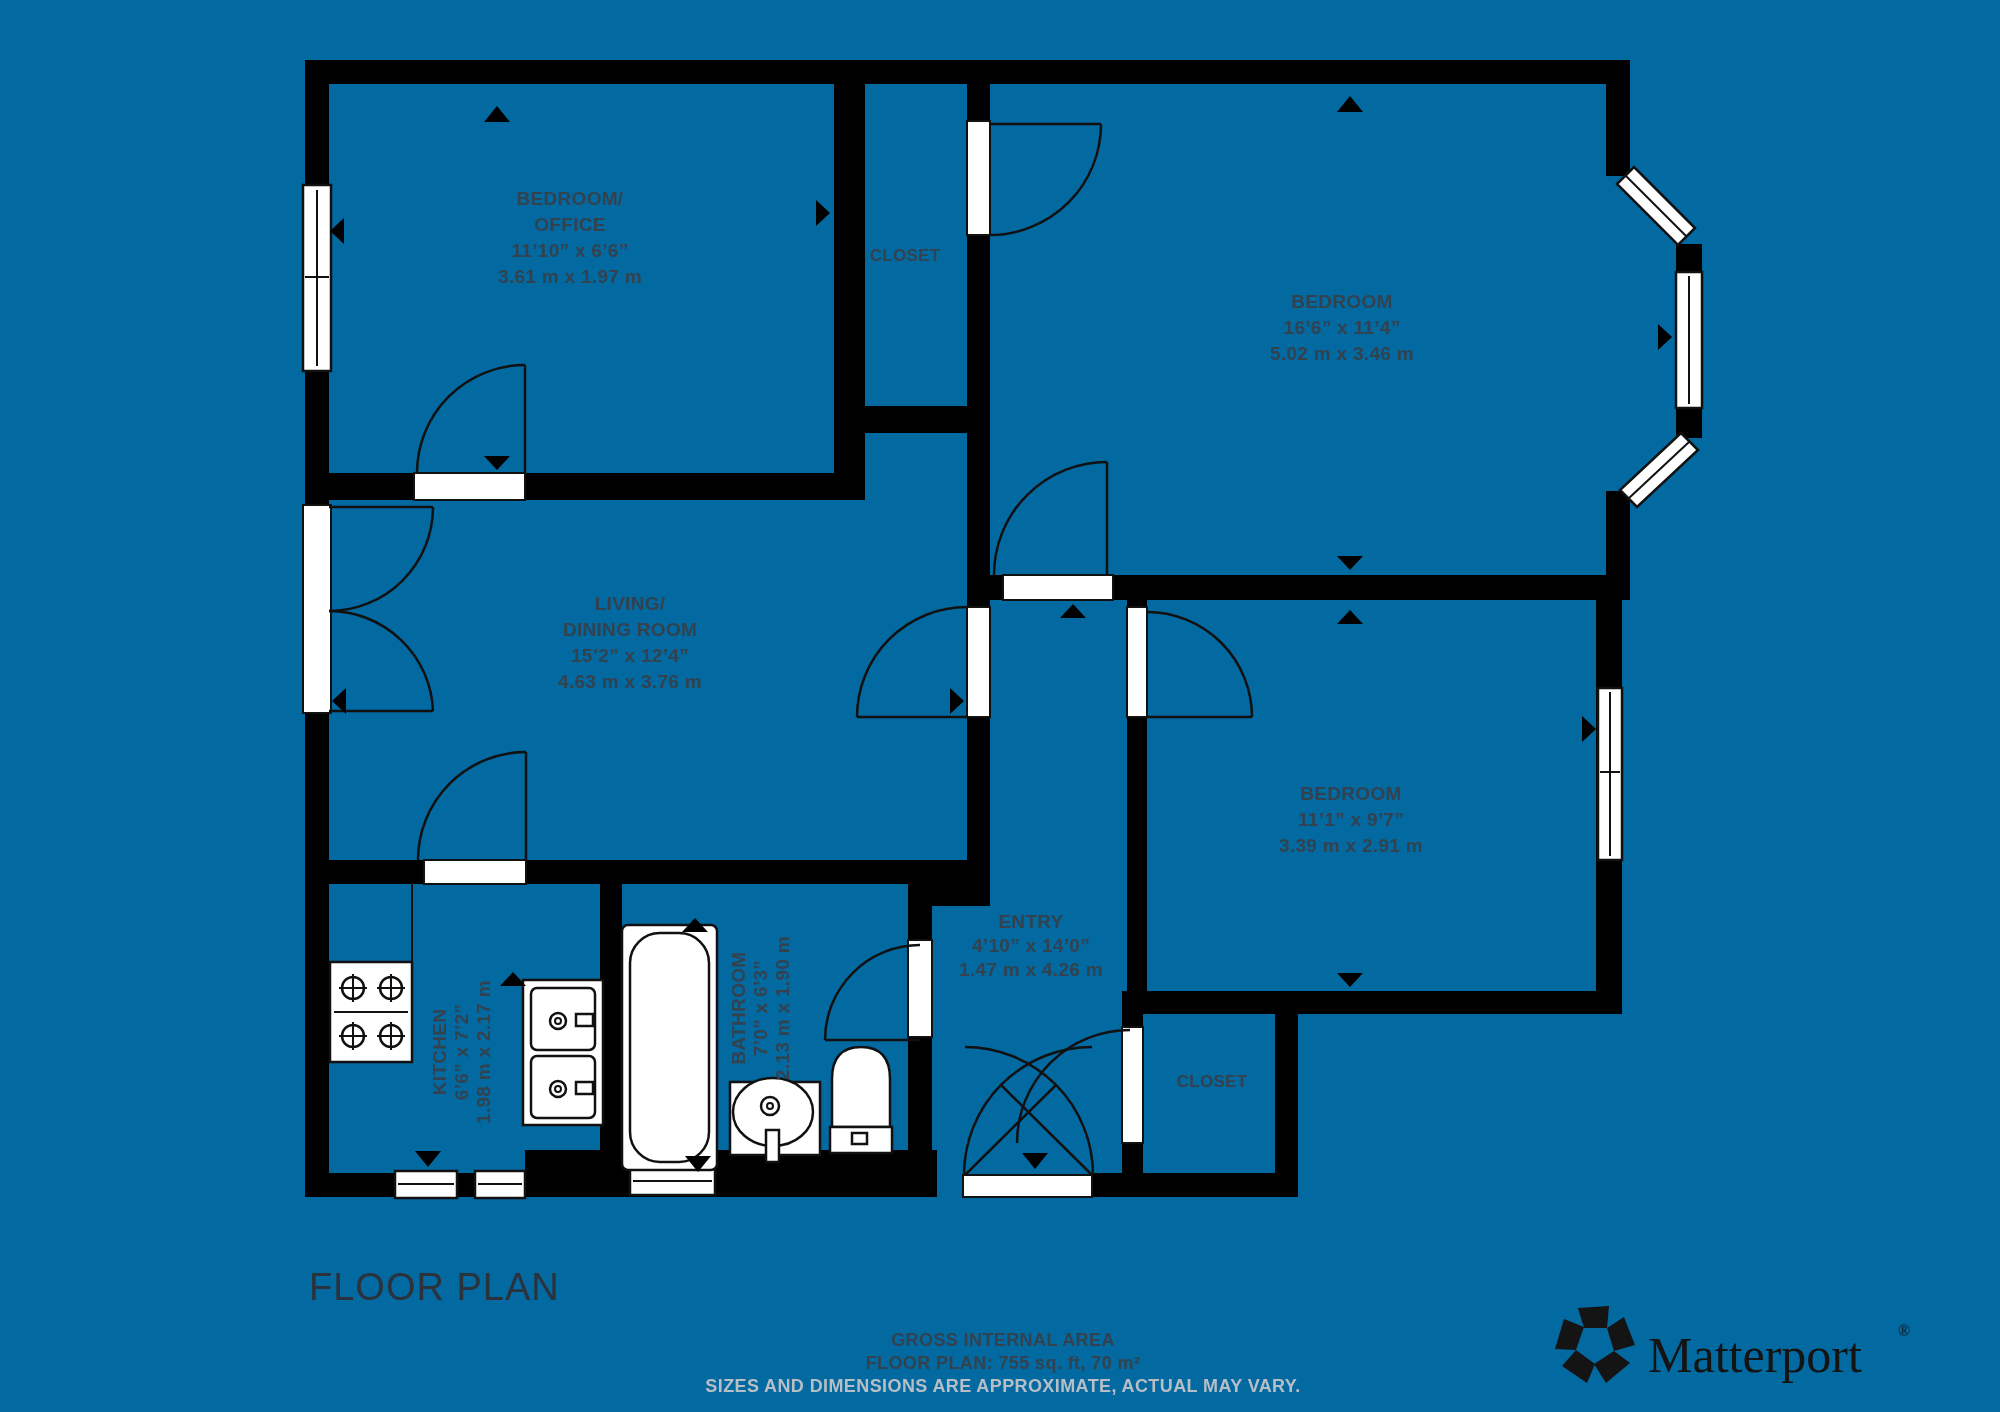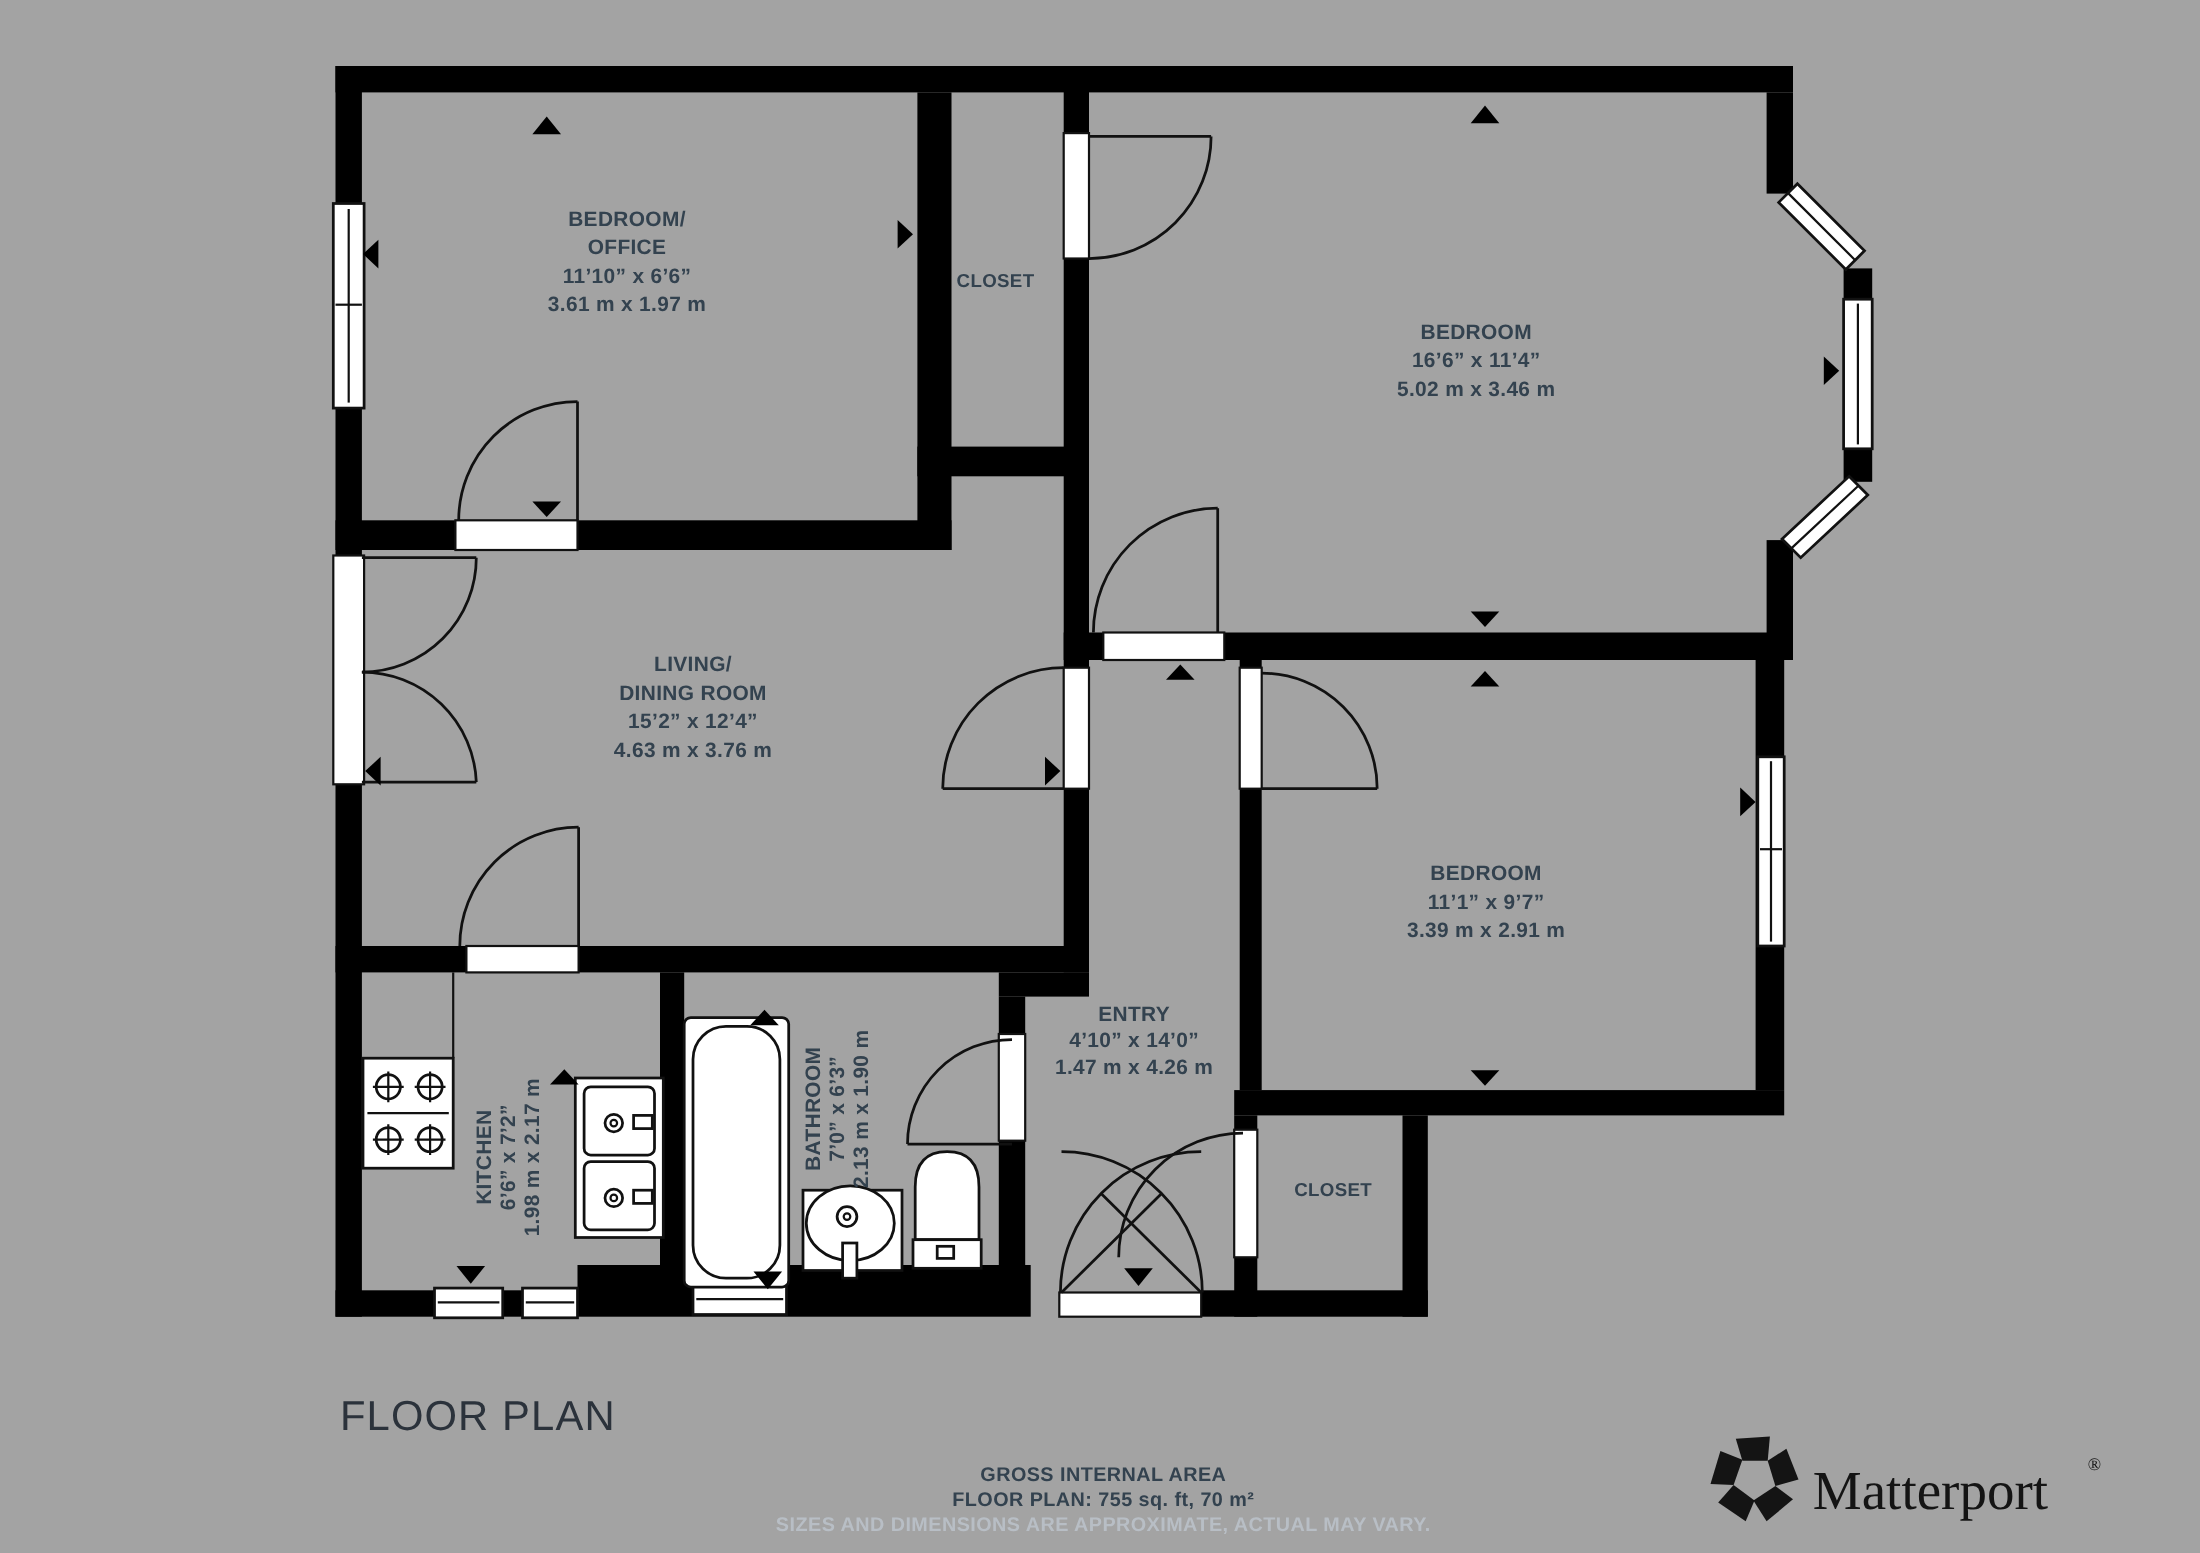--- a/index.html
+++ b/index.html
@@ -1,20 +1,20 @@
 <!DOCTYPE html>
 <html><head>
 <meta charset="utf-8">
 <style>
   html, body { margin: 0; padding: 0; background: #ffffff; }
   .page {
     position: relative;
     width: 2000px;
     height: 1412px;
-    background: #a3a3a3;
+    background: #0369a1;
     font-family: "Liberation Sans", sans-serif;
     overflow: hidden;
   }
   svg { display: block; width: 2000px; height: 1412px; }
   .wall { fill: #000000; stroke: none; }
   .jamb { fill: #ffffff; stroke: #111111; stroke-width: 2; }
   .win  { fill: #ffffff; stroke: #111111; stroke-width: 2.5; }
   .winline { stroke: #111111; stroke-width: 2; fill: none; }
   .door { stroke: #111111; stroke-width: 2.5; fill: none; }
   .fix  { fill: #ffffff; stroke: #111111; stroke-width: 2.5; }

